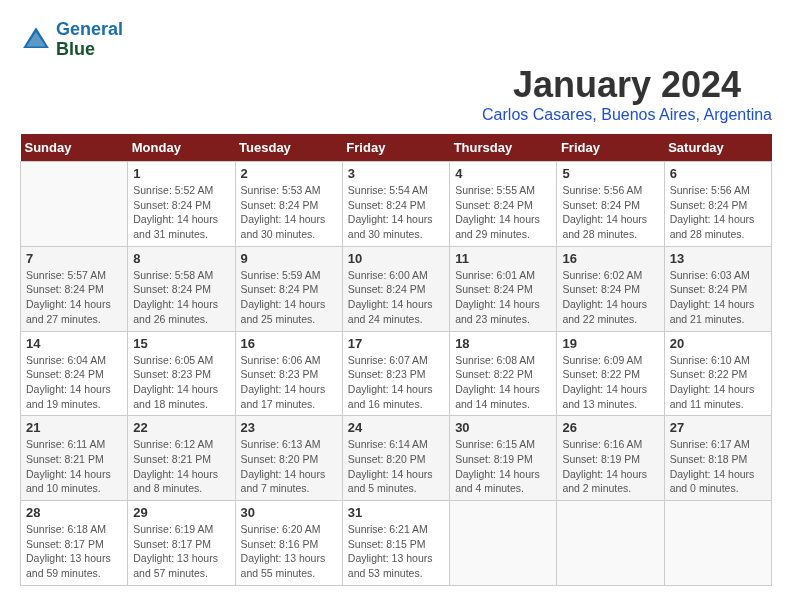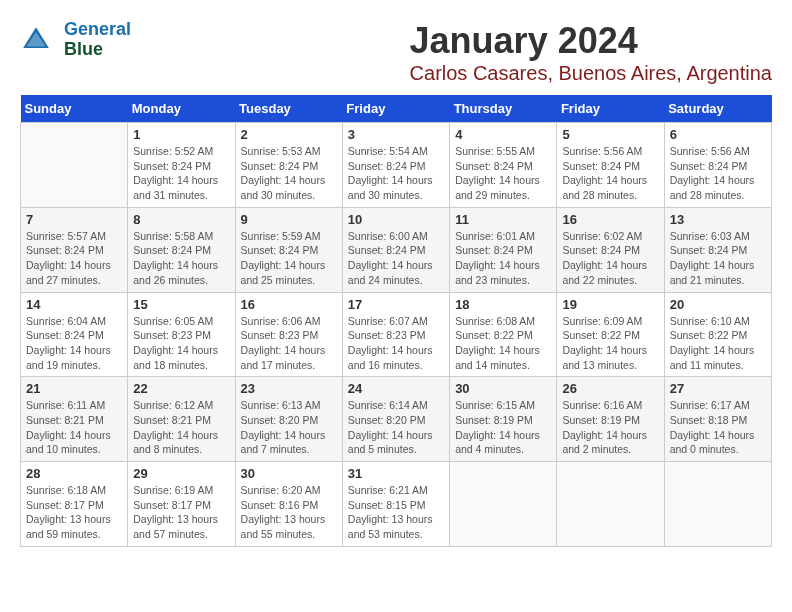--- a/index.html
+++ b/index.html
@@ -12,54 +12,55 @@
     }
     .header {
       display: flex;
       justify-content: space-between;
       align-items: flex-start;
       margin-bottom: 10px;
     }
     .logo {
       display: flex;
       align-items: center;
-      gap: 12px;
+      gap: 4px;
     }
     .logo-text {
       font-size: 18px;
       font-weight: bold;
       color: #333;
       line-height: 1.1;
     }
     .logo-text span {
       color: #1a6faf;
     }
     .logo-icon {
       width: 32px;
       height: 32px;
     }
     .title-block {
-      text-align: left;
+      text-align: center;
+      margin-top: 44px;
     }
     .month-title {
       font-size: 36px;
       font-weight: bold;
       color: #333;
     }
     .subtitle {
-      font-size: 20px;
-      color: #7f1d1d;
+      font-size: 16px;
+      color: #1d4ed8;
     }
     table {
       width: 100%;
       border-collapse: collapse;
       font-size: 11px;
     }
     th {
-      background-color: #1d4ed8;
+      background-color: #7f1d1d;
       color: white;
       padding: 6px 4px;
       text-align: left;
       font-size: 13px;
       font-weight: bold;
     }
     td {
       border: 1px solid #ccc;
       padding: 4px 5px;
       vertical-align: top;

